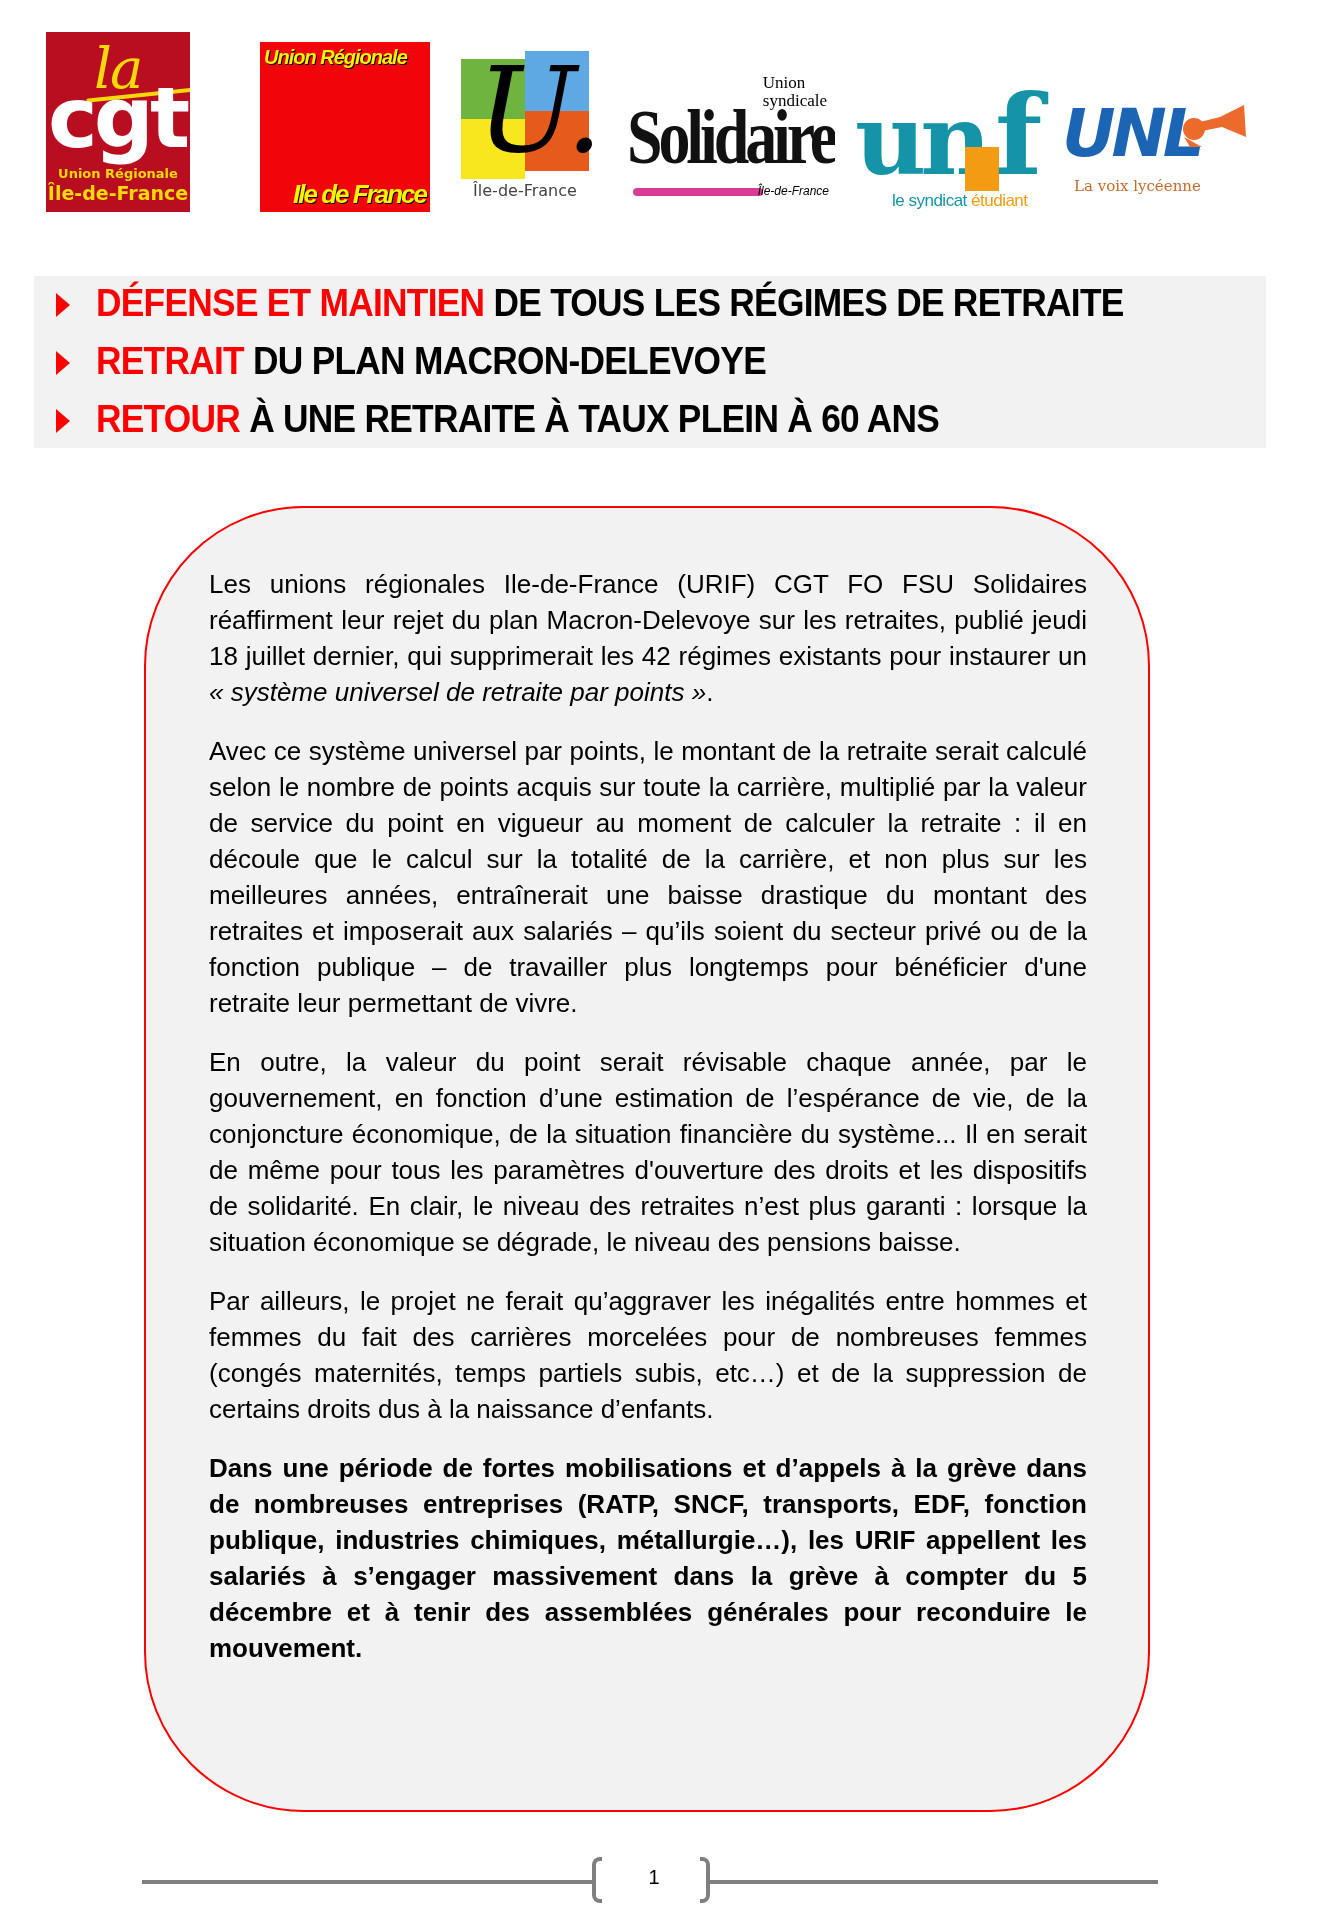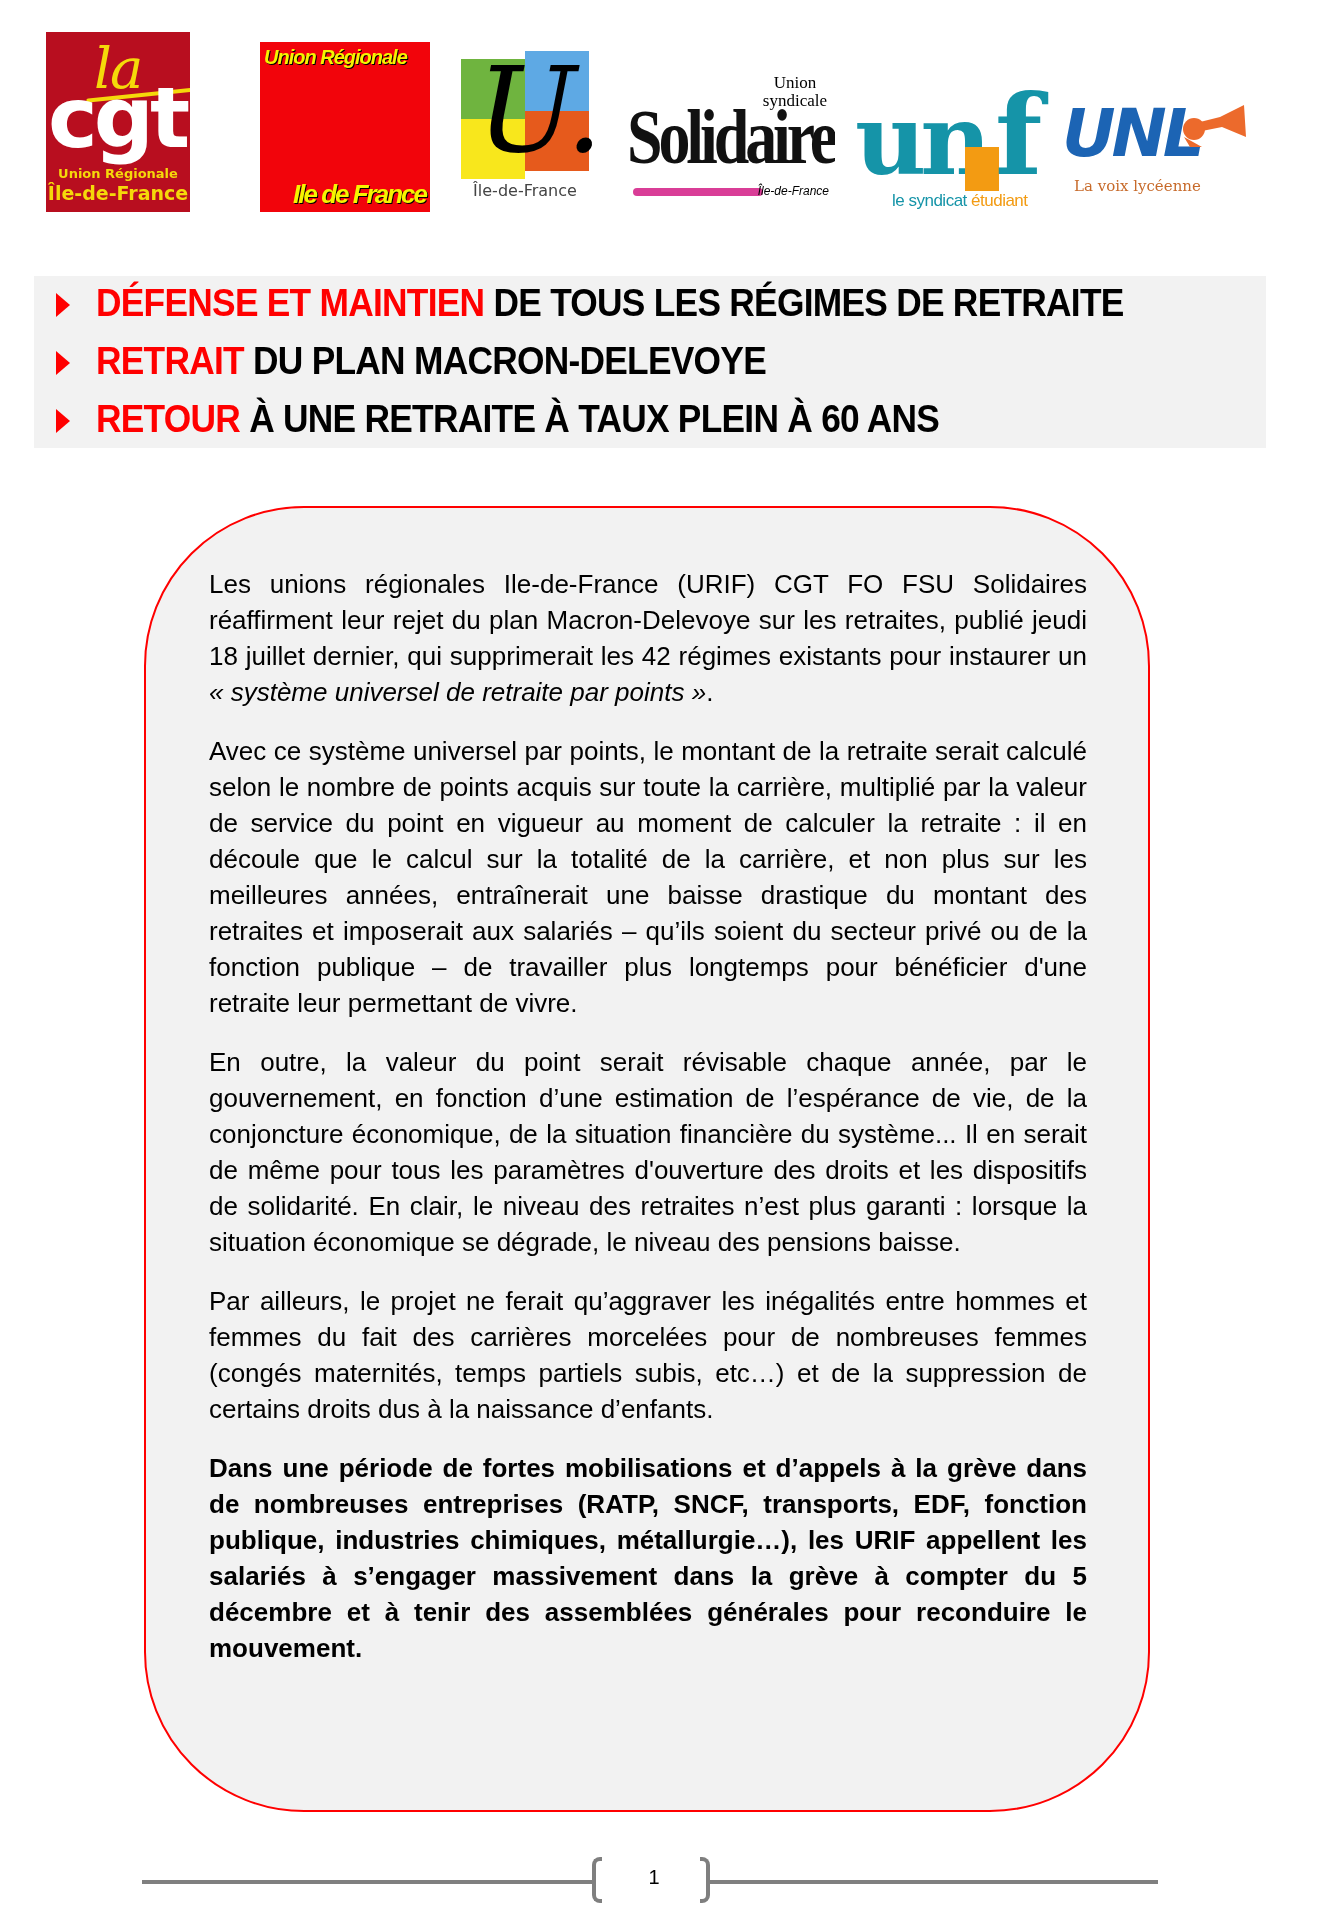--- a/index.html
+++ b/index.html
@@ -93,21 +93,21 @@
   <div class="q q1"></div>
   <div class="q q2"></div>
   <div class="q q3"></div>
   <div class="q q4"></div>
   <span class="u">U.</span>
   <div class="idf">Île-de-France</div>
 </div>
 
 <div class="logo logo-sol">
   <div class="un">
-    <div style="text-align:center">Union</div>
+    <div style="">Union</div>
     <div>syndicale</div>
   </div>
   <span class="main">Solidaires</span>
   <div class="bar"></div>
   <span class="idf">Île-de-France</span>
 </div>
 
 <div class="logo logo-unef">
   <span class="un">un</span>
   <div class="e"></div>

